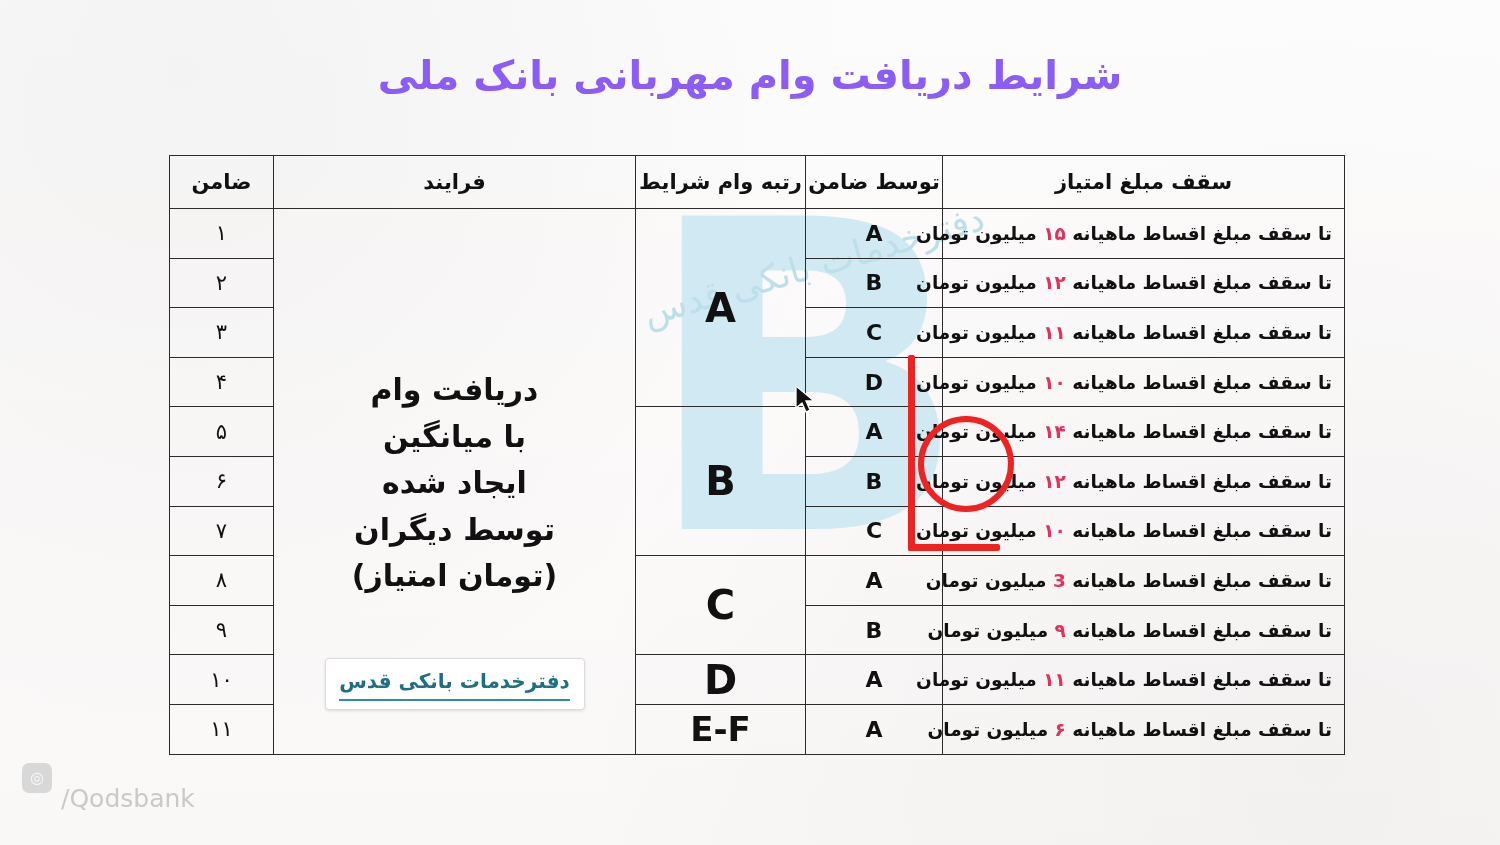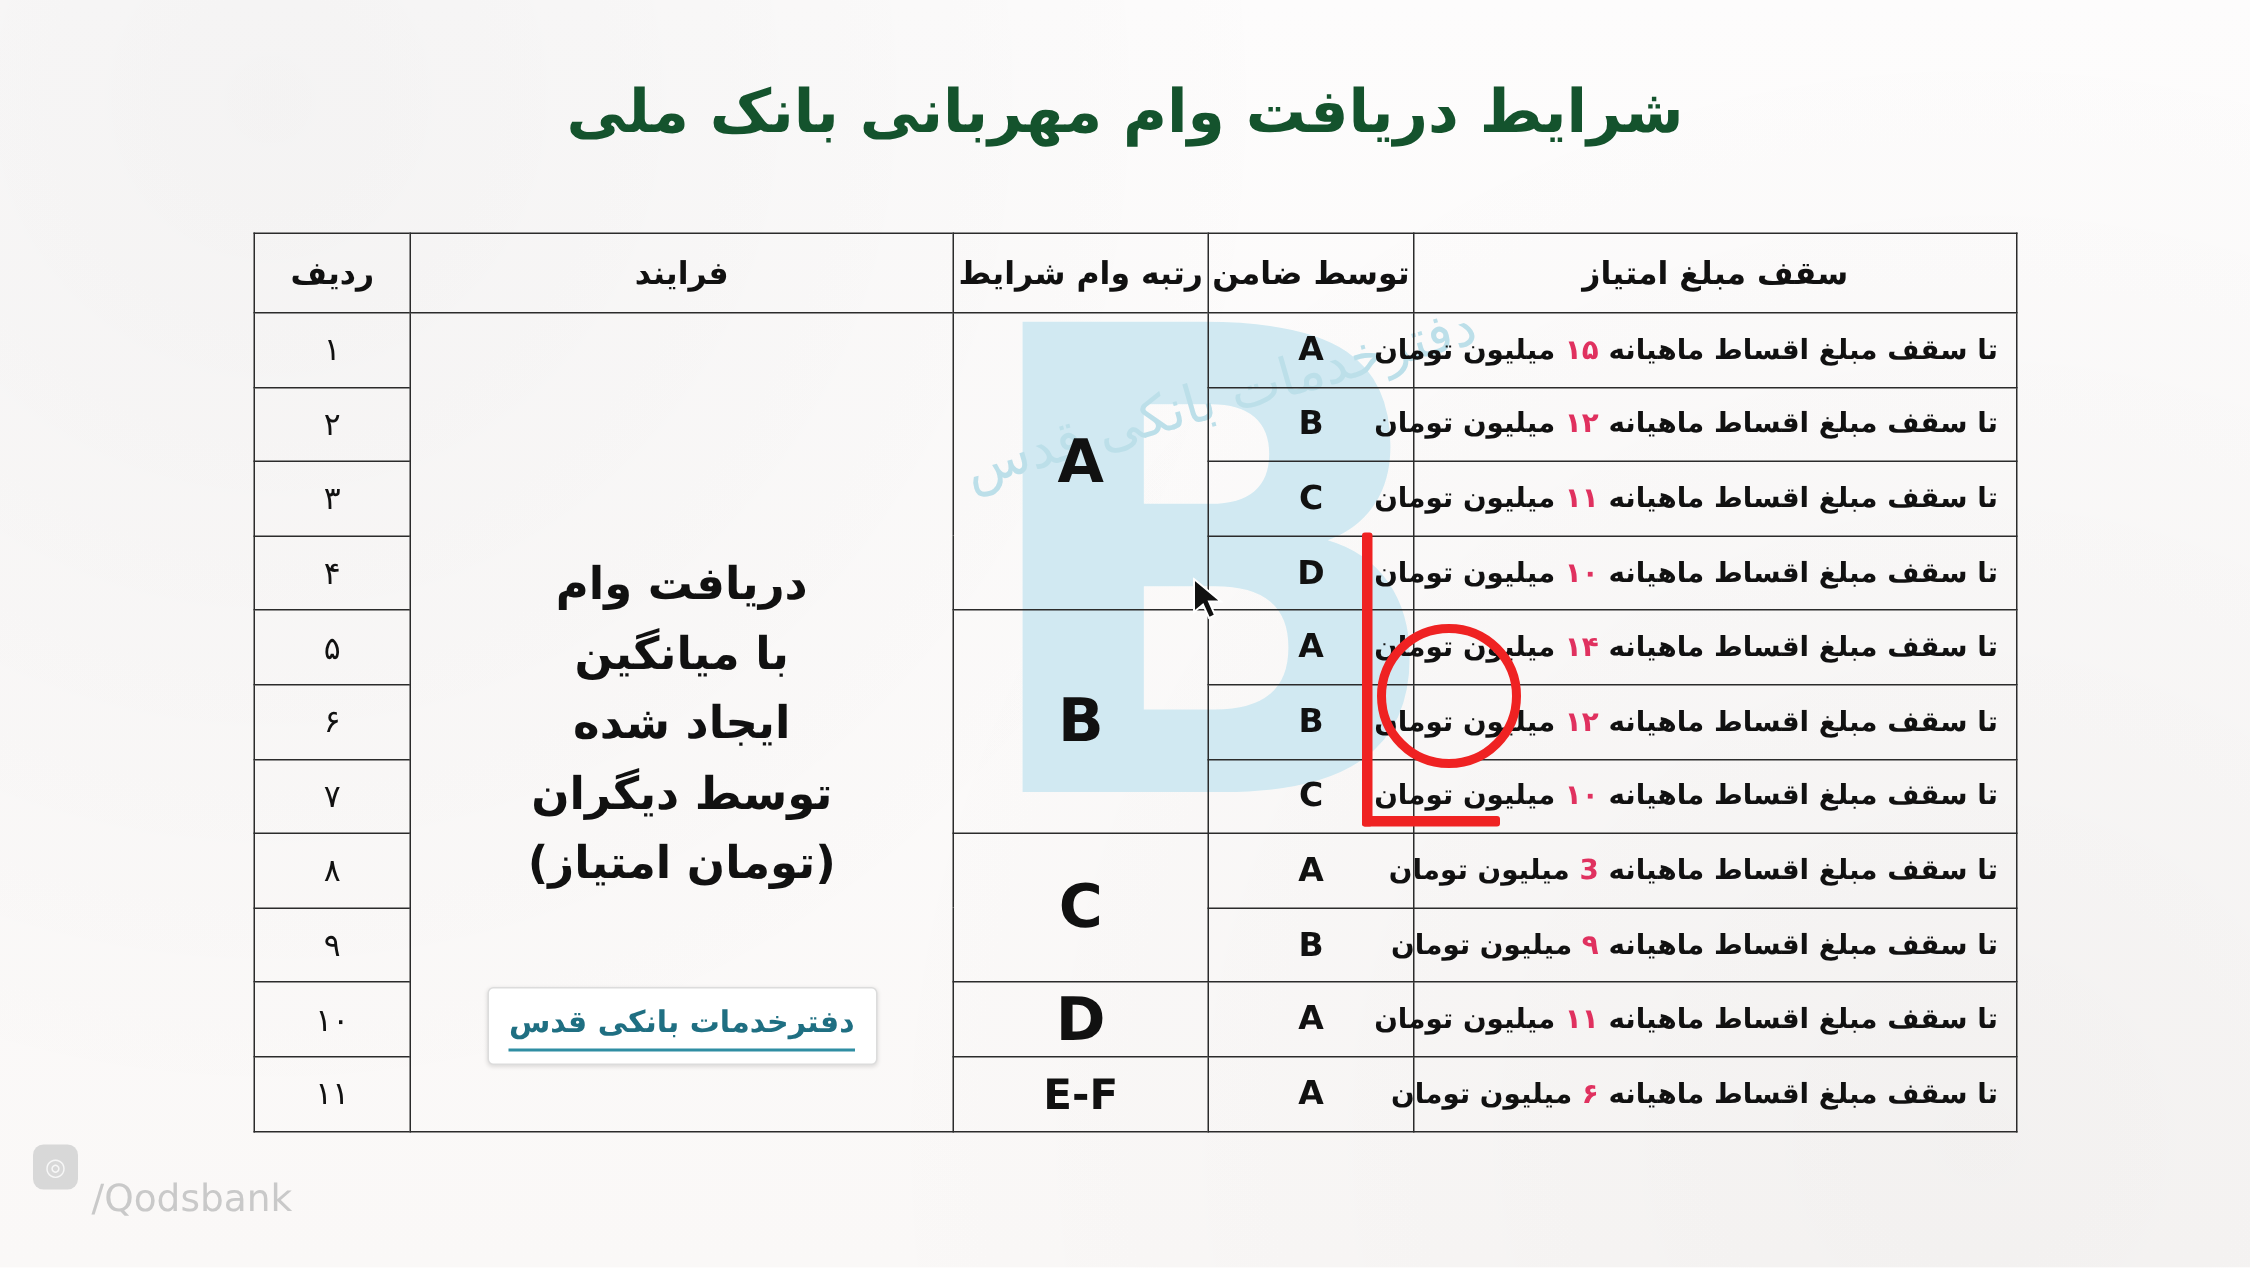--- a/index.html
+++ b/index.html
@@ -32,21 +32,21 @@
     pointer-events: none;
   }
   .title {
     position: absolute;
     top: 48px;
     left: 0;
     right: 0;
     text-align: center;
     font-size: 40px;
     font-weight: bold;
-    color: #14532d;
+    color: #8b5cf6;
     letter-spacing: 0px;
     line-height: 1.35;
     z-index: 5;
   }
 
   
   .watermark {
     position: absolute;
     left: 690px;
     top: 215px;
@@ -121,21 +121,21 @@
     font-size: 22px;
     font-weight: bold;
   }
   td.radif {
     font-size: 21px;
   }
   td.vam-group {
     font-size: 40px;
     font-weight: bold;
   }
-  td.vam-group.tiny { font-size: 28px; }
+  td.vam-group.tiny { font-size: 34px; }
   
   td.tint { background: rgba(190, 227, 238, 0.55); }
 
   
   td.farayand {
     font-size: 30px;
     font-weight: bold;
     line-height: 1.55;
     color: #101010;
     background: #ffffff;
@@ -264,21 +264,21 @@
         <col class="col-rotbe-vam">
         <col class="col-farayand">
         <col class="col-radif">
       </colgroup>
       <thead>
         <tr>
           <th>سقف مبلغ امتیاز</th>
           <th>توسط ضامن</th>
           <th>رتبه وام شرایط</th>
           <th>فرایند</th>
-          <th>ردیف</th>
+          <th>ضامن</th>
         </tr>
       </thead>
       <tbody>
           <tr>
             <td class="saghf"><span>تا سقف مبلغ اقساط ماهیانه </span><span class="num">۱۵</span><span> میلیون تومان</span></td>
             <td class="zamen">A</td>
             <td class="vam-group tint" rowspan="4">A</td>
             <td class="farayand" rowspan="11">
               <div class="farayand-lines">
                 <div>دریافت وام</div>

